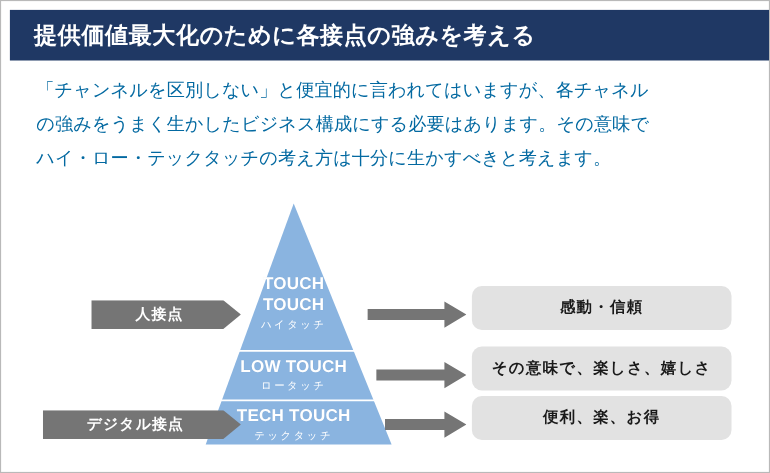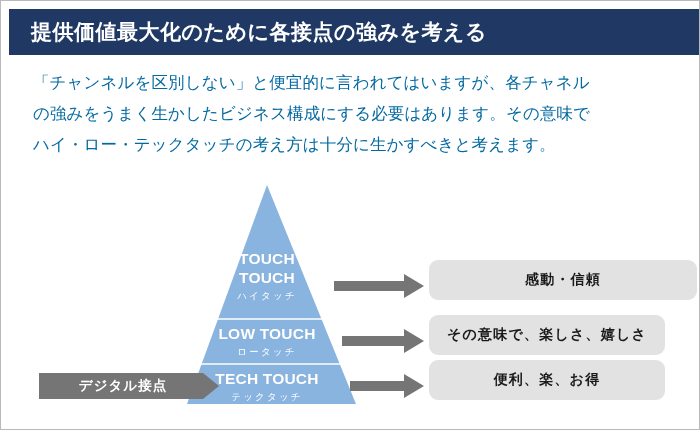--- a/index.html
+++ b/index.html
@@ -157,20 +157,26 @@
     <div class="tier" style="left:196px; top:147px; width:140px;">
       <div class="tier-en">LOW TOUCH</div>
       <div class="tier-jp">ロータッチ</div>
     </div>
 
     <div class="tier" style="left:194px; top:192px; width:144px;">
       <div class="tier-en">TECH TOUCH</div>
       <div class="tier-jp">テックタッチ</div>
     </div>
 
+    <div class="chev" style="left:82px; top:96px; width:136px;">
+      <svg width="136" height="26" viewBox="0 0 136 26">
+        <polygon points="0,0 120,0 136,13 120,26 0,26" fill="#757575"></polygon>
+      </svg>
+      <span>人接点</span>
+    </div>
 
 
     <div class="chev" style="left:38px; top:196px; width:180px;text-align:right;">
       <svg width="180" height="26" viewBox="0 0 180 26">
         <polygon points="0,0 164,0 180,13 164,26 0,26" fill="#757575"></polygon>
       </svg>
       <span>デジタル接点</span>
     </div>
 
     <svg class="arrow-svg" style="left:333px; top:96px;" width="90" height="26" viewBox="0 0 90 26">
@@ -178,21 +184,21 @@
     </svg>
 
     <svg class="arrow-svg" style="left:341px; top:151px;" width="82" height="26" viewBox="0 0 82 26">
       <polygon points="0,8 62,8 62,1 82,13 62,25 62,18 0,18" fill="#757575"></polygon>
     </svg>
 
     <svg class="arrow-svg" style="left:349px; top:196px;" width="74" height="26" viewBox="0 0 74 26">
       <polygon points="0,8 54,8 54,1 74,13 54,25 54,18 0,18" fill="#757575"></polygon>
     </svg>
 
-    <div class="obox" style="left:428px; top:83px; width:268px; height:40px;">
+    <div class="obox" style="left:428px; top:83px; width:236px; height:40px;">
       <span>感動・信頼</span>
     </div>
 
     <div class="obox" style="left:428px; top:138px; width:236px; height:40px;">
       <span>その意味で、楽しさ、嬉しさ</span>
     </div>
 
     <div class="obox" style="left:428px; top:183px; width:236px; height:40px;">
       <span>便利、楽、お得</span>
     </div>

